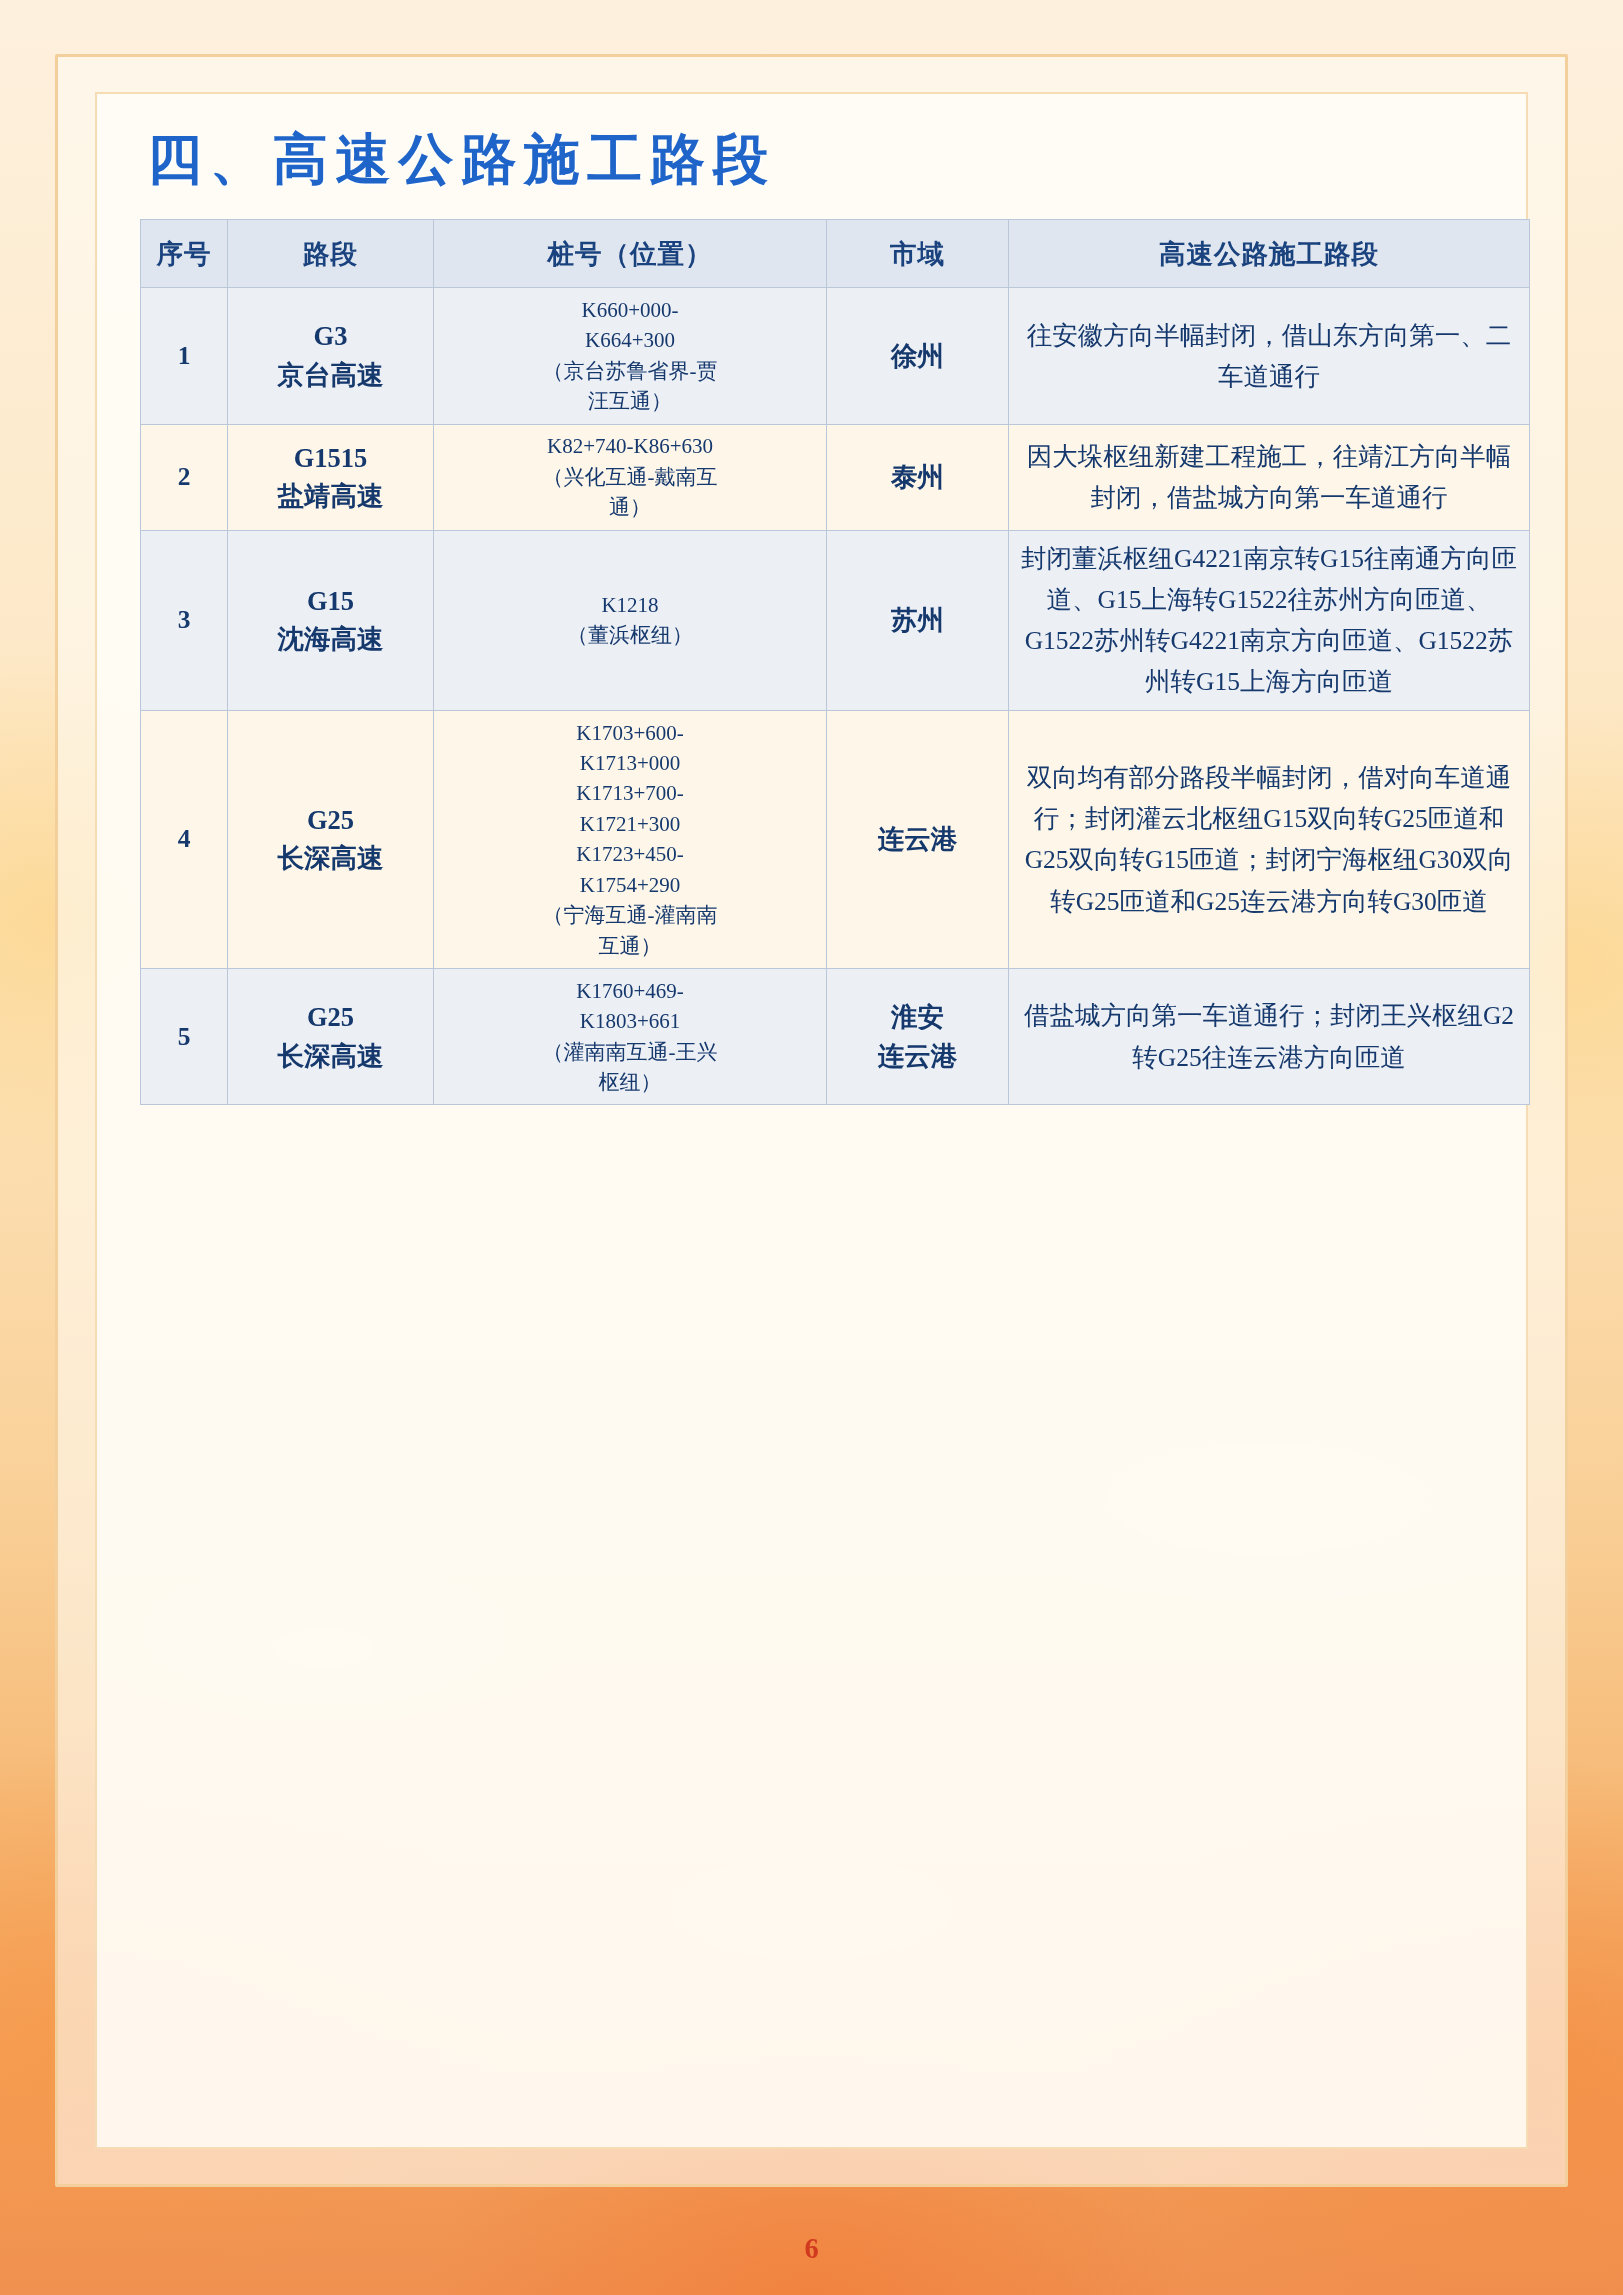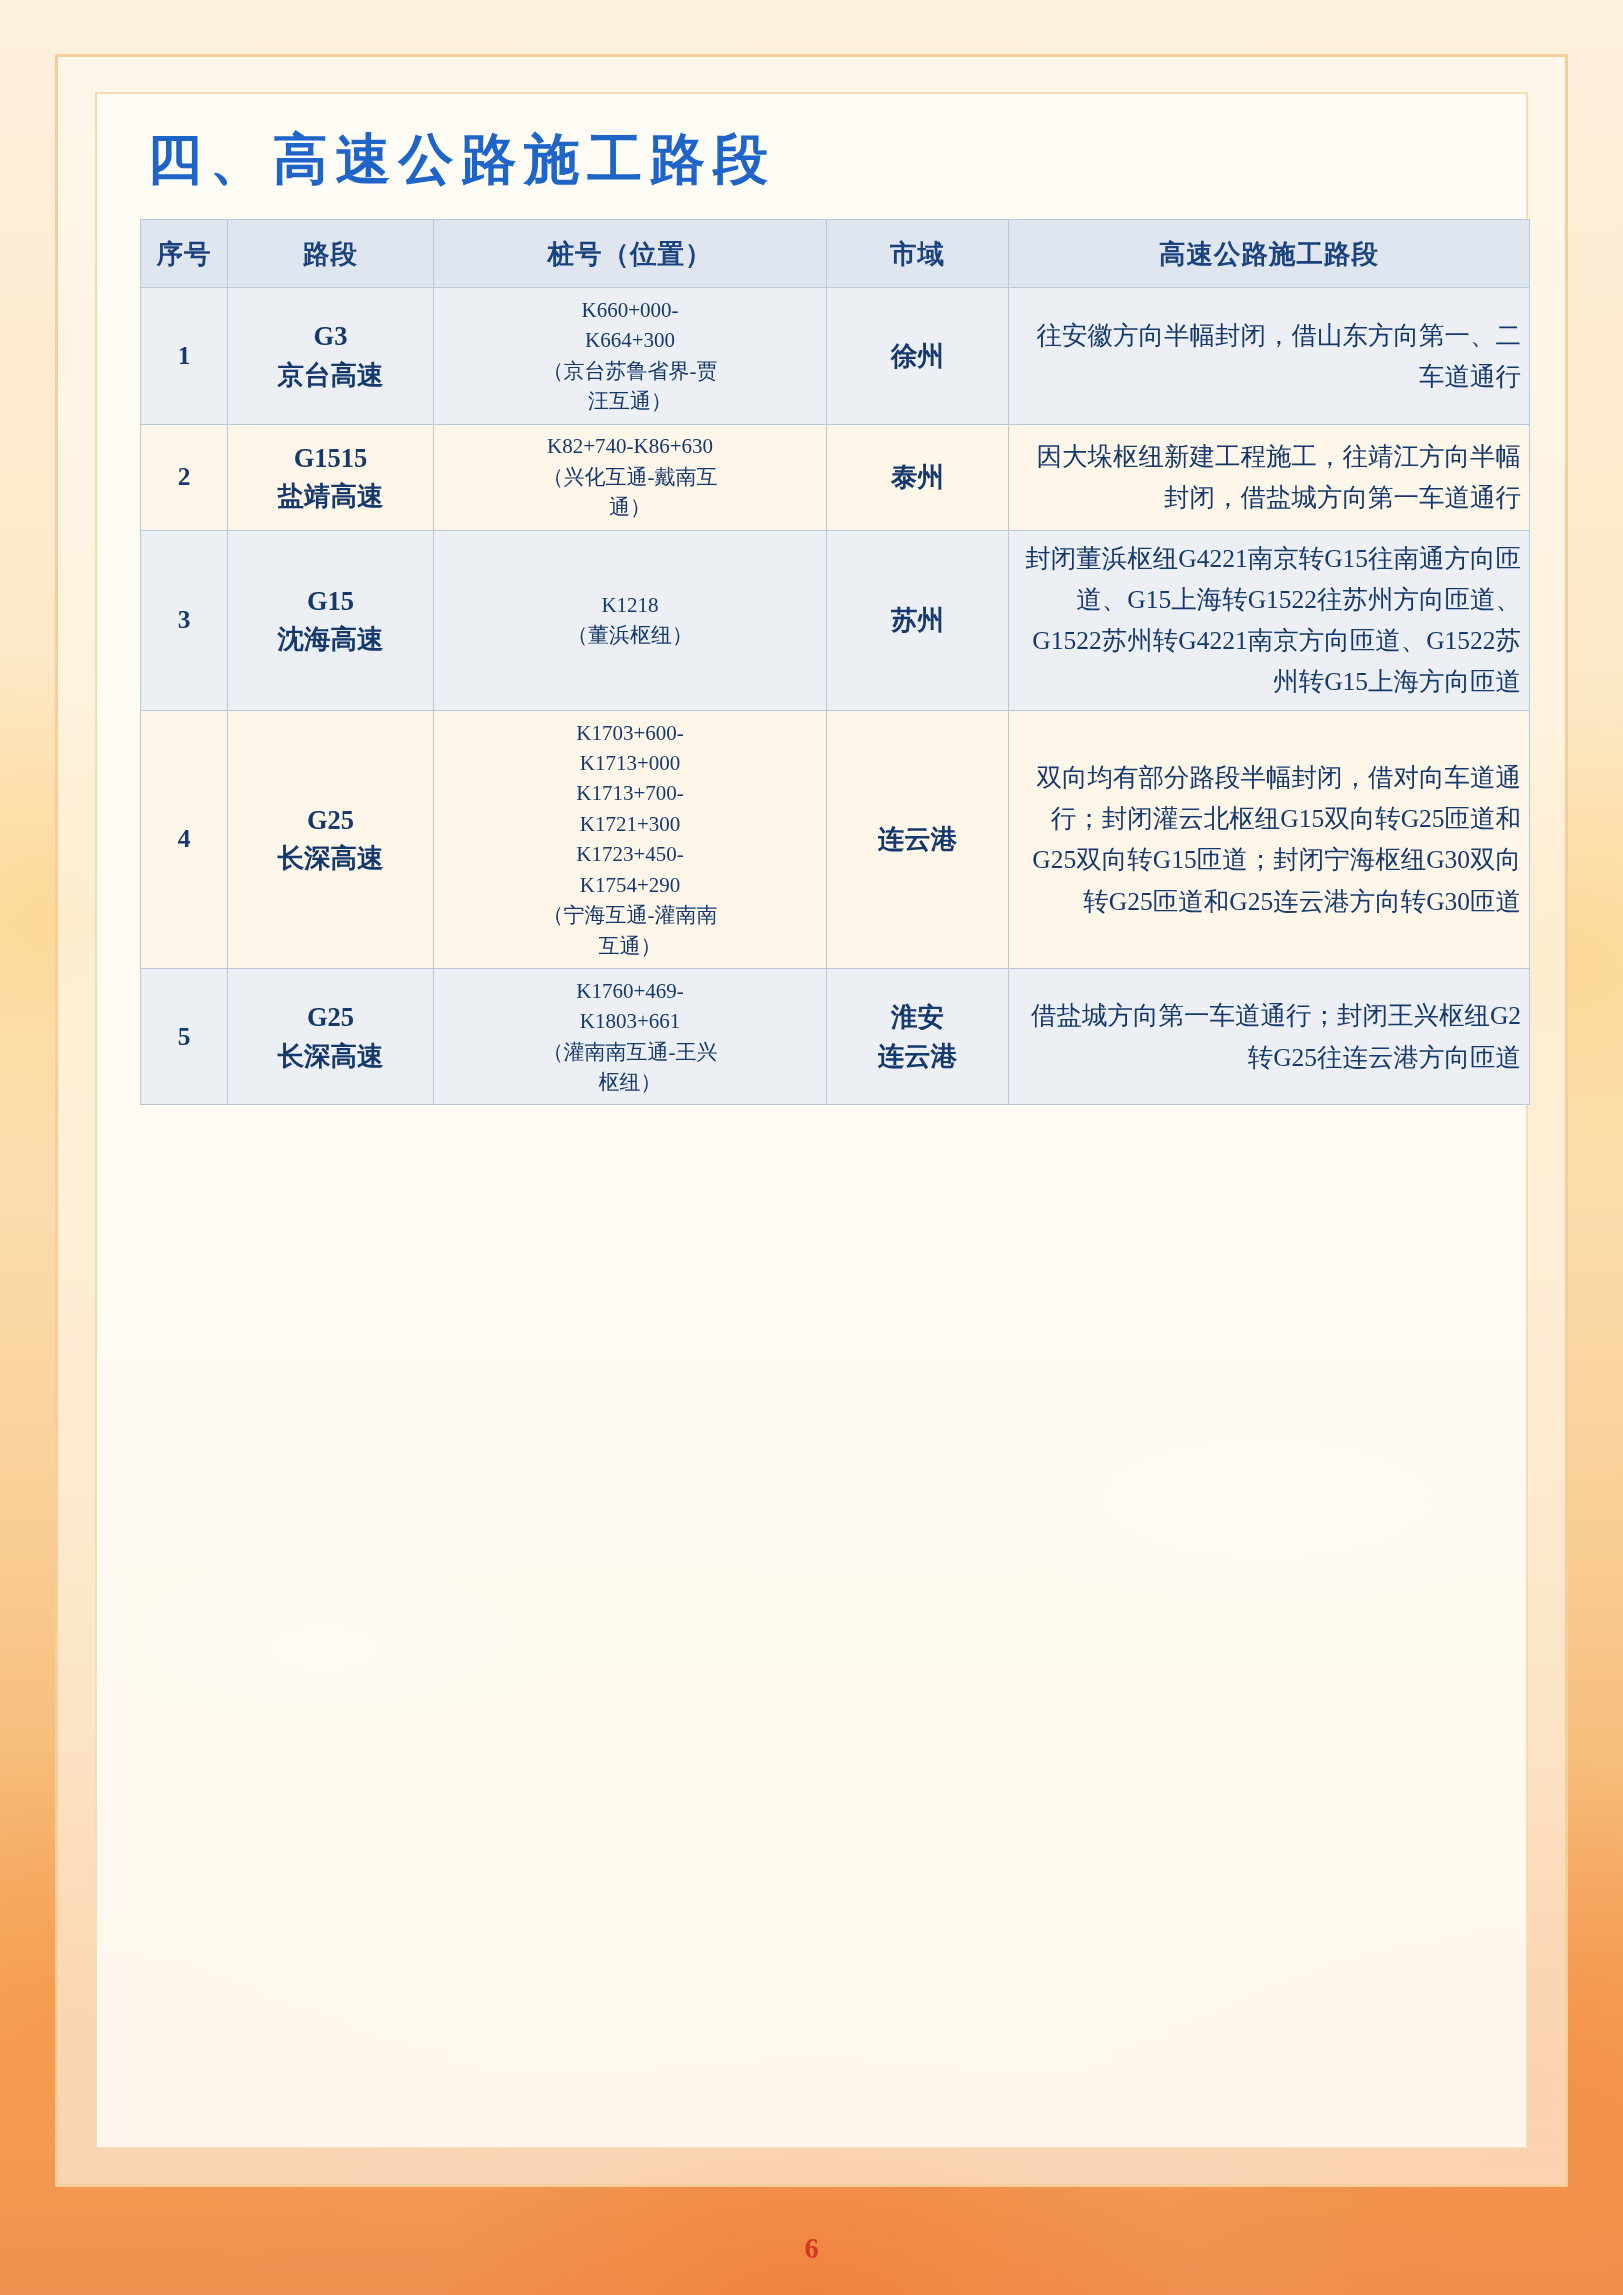--- a/index.html
+++ b/index.html
@@ -128,21 +128,21 @@
     font-weight: bold;
     line-height: 1.45;
   }
   td.col-stake {
     text-align: center;
     font-size: 21px;
     color: #15386d;
     line-height: 1.45;
   }
   td.col-info {
-    text-align: right;
+    text-align: center;
     font-size: 25.5px;
     color: #15386d;
     line-height: 1.62;
   }
 
   .cell-lines span { display: block; }
 
   
   col.c1 { width: 87px; }
   col.c2 { width: 206px; }

